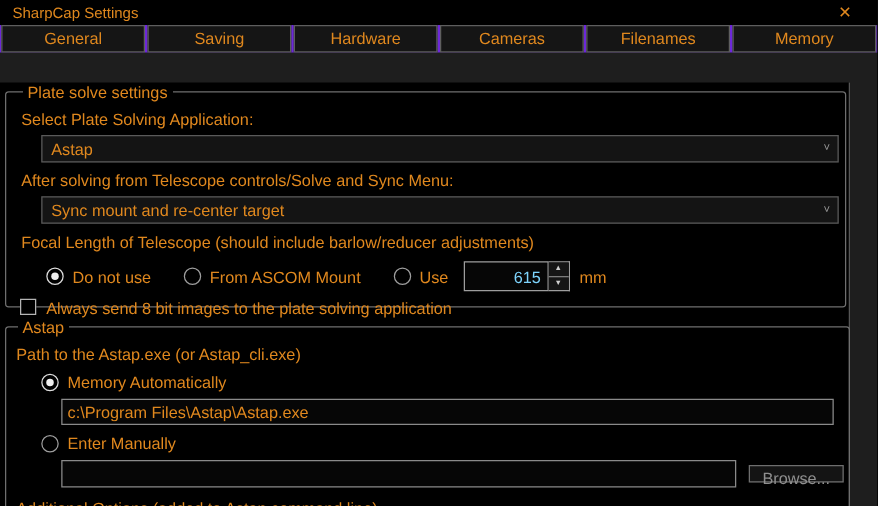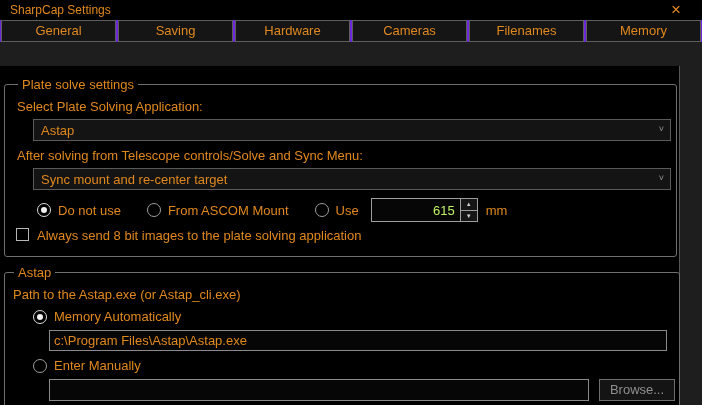--- a/index.html
+++ b/index.html
@@ -36,21 +36,21 @@
   .content {
     position:absolute; top:66px; left:0; width:680px; height:339px;
     background:#000; border-right:1px solid #555;
     color:#e0881e; font-size:13px;
   }
   fieldset {
     border:1px solid #6f6f6f; border-radius:3px;
     margin:0 2px 0 4px; padding:0 4px 4px 4px;
   }
   fieldset legend { color:#e0881e; font-size:13px; padding:0 4px; margin-left:5px; }
-  .grp1 { margin-top:11px; height:180px;padding-left:8px; }
+  .grp1 { margin-top:0; height:180px;padding-left:8px; }
   .grp2 { margin-top:8px; height:160px; }
   .lbl { color:#e0881e; font-size:13px; margin:7px 0 5px 4px; }
   
   .combo {
     margin-left:20px; width:638px; height:22px; background:#141414;
     border:1px solid #5a5a5a; display:flex; align-items:center;
     position:relative;
   }
   .combo .combo-text { padding-left:7px; color:#e0881e; font-size:13px; }
   .combo .chev { position:absolute; right:6px; color:#9a9a9a; font-size:9px; top:4px; }
@@ -61,22 +61,22 @@
     width:14px; height:14px; border-radius:50%; border:1px solid #9d9d9d;
     background:#000; margin-right:7px; position:relative; flex:none;
   }
   .radio.checked { border-color:#dcdcdc; }
   .radio.checked::after {
     content:""; position:absolute; left:3px; top:3px; width:6px; height:6px;
     border-radius:50%; background:#f0f0f0;
   }
   
   .num-box {
-    width:90px; height:24px; background:#060606; border:1px solid #9d9d9d;
-    color:#bef264; font-size:13px; text-align:right; padding-right:5px;
+    width:68px; height:24px; background:#060606; border:1px solid #9d9d9d;
+    color:#7dd3fc; font-size:13px; text-align:right; padding-right:5px;
     font-family:"Liberation Sans", sans-serif;
   }
   .spinner {
     width:17px; height:24px; border:1px solid #9d9d9d; border-left:none;
     display:flex; flex-direction:column;
   }
   .spin-btn {
     flex:1; background:#151515; color:#cfcfcf; font-size:6px;
     display:flex; align-items:center; justify-content:center; line-height:1;
   }
@@ -94,21 +94,21 @@
     border:1px solid #8a8a8a; color:#e0881e; font-size:13px; padding-left:4px;
     font-family:"Liberation Sans", sans-serif;
   }
   .manual-row { display:flex; align-items:center; margin-top:4px; }
   .manual-input {
     margin-left:40px; width:540px; height:22px; background:#060606;
     border:1px solid #8a8a8a; color:#e0881e; font-size:13px; padding-left:4px;
     font-family:"Liberation Sans", sans-serif;
   }
   .browse-btn {
-    margin-left:10px; width:76px; height:22px; background:#141414;
+    margin-left:10px; width:76px; height:14px; background:#141414;
     border:1px solid #6e6e6e; color:#8f8f8f; font-size:13px; text-align:center;
     line-height:20px;
   }
   .radio-line { display:flex; align-items:center; margin:7px 0 6px 24px; }
 </style>
 </head>
 <body>
 
 <div class="window">
 
@@ -138,20 +138,21 @@
         <span class="combo-text">Astap</span>
         <span class="chev">˅</span>
       </div>
 
       <div class="lbl">After solving from Telescope controls/Solve and Sync Menu:</div>
       <div class="combo">
         <span class="combo-text">Sync mount and re-center target</span>
         <span class="chev">˅</span>
       </div>
 
+      <div class="lbl">Focal Length of Telescope (should include barlow/reducer adjustments)</div>
 
       <div class="radio-row">
         <div class="radio-item">
           <span class="radio checked"></span>
           <span>Do not use</span>
         </div>
         <div class="radio-item">
           <span class="radio"></span>
           <span>From ASCOM Mount</span>
         </div>

